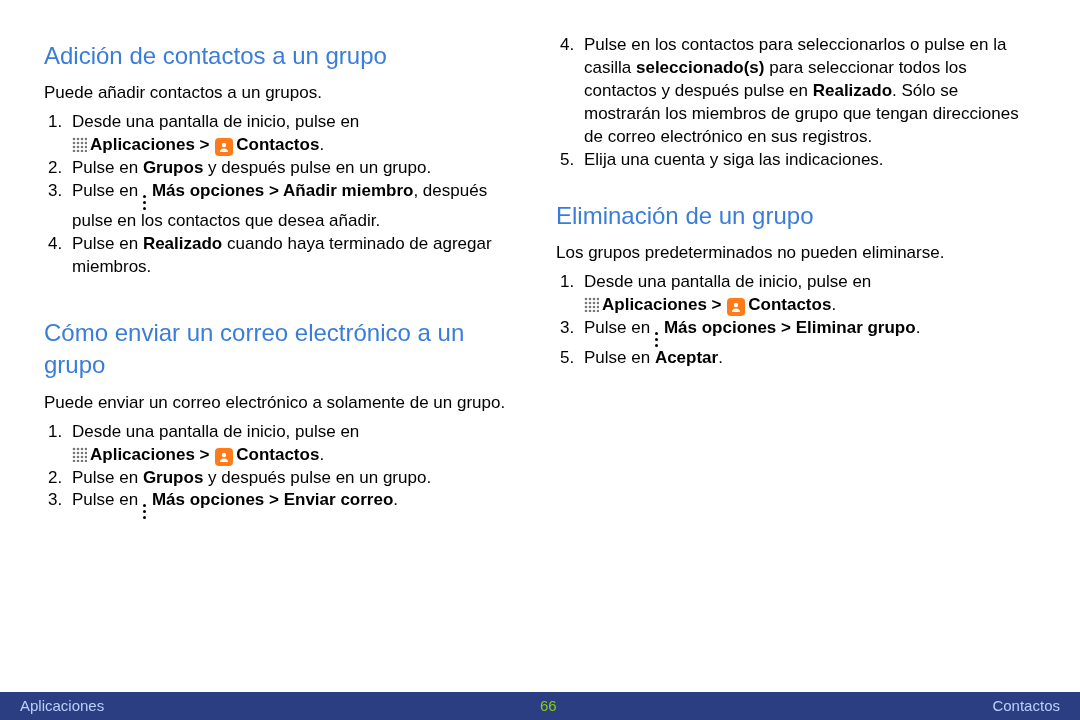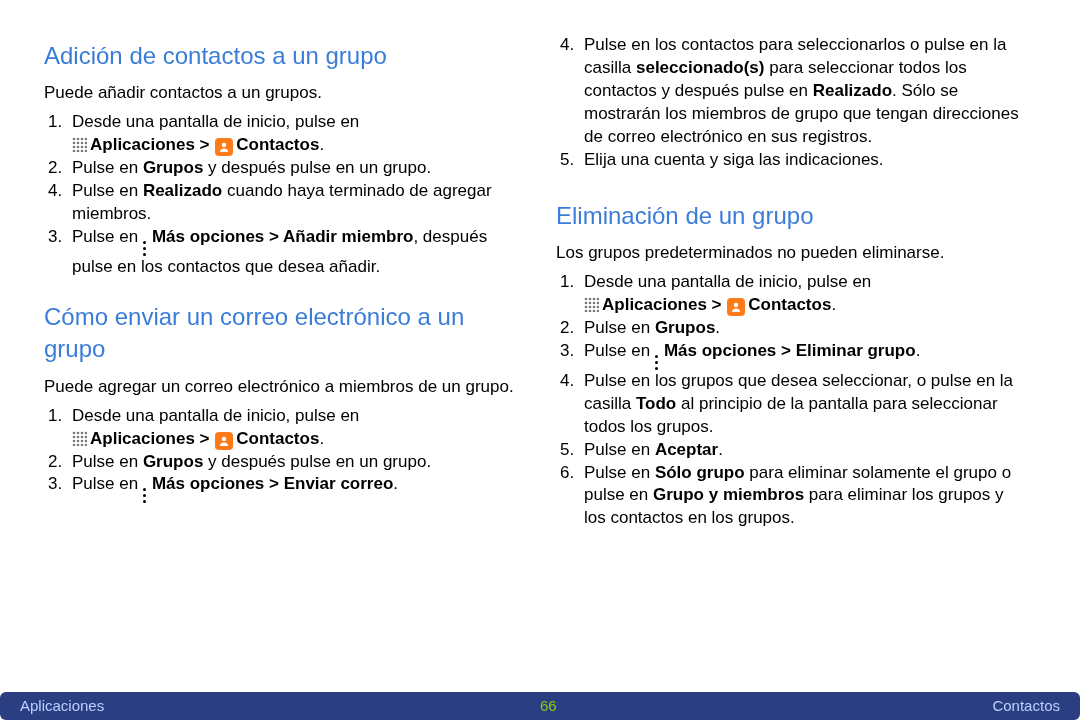--- a/index.html
+++ b/index.html
@@ -10,21 +10,21 @@
     font-size:17px; line-height:1.35;
   }
   .page {
     display:flex; gap:40px; padding:34px 52px 60px 44px;
   }
   .col { flex:1 1 50%; }
   h2 {
     color:#3a7dd8; font-weight:400; font-size:24px;
     margin-top:6px; margin-bottom:10px;
   }
-  h2.extra-top { margin-top:22px; }
+  h2.extra-top { margin-top:38px; }
   p.intro { margin-bottom:6px; }
   ol { list-style:none; margin-left:0; padding-left:0; }
   ol li {
     position:relative; padding-left:28px; 
   }
   ol li::before {
     content: attr(data-num) "."; position:absolute;
     left:4px; top:0;
   }
   .b { font-weight:700; }
@@ -47,21 +47,20 @@
     margin-right:3px;
   }
   .dots-icon span {
     width:3px; height:3px; background:#000; border-radius:50%;
   }
   .footer {
     position:absolute; left:0; right:0; bottom:0; height:28px;
     background:#2c3e82; color:#b9d0ff; font-size:15px;
     display:flex; align-items:center; justify-content:space-between;
     padding:0 20px;
-    border-radius:6px;
   }
   .footer .mid { color:#84cc16; }
 </style>
 </head>
 <body>
 
 <div class="page">
 
   <div class="col">
     <h2>Adición de contactos a un grupo</h2>
@@ -93,34 +92,34 @@
         </span><span class="b">Aplicaciones &gt; </span><span class="contacts-icon">
             <svg viewBox="0 0 12 12">
               <circle cx="6" cy="4" r="2.2" fill="#fff"></circle>
               <path d="M2 11 Q2 7.5 6 7.5 Q10 7.5 10 11 Z" fill="#fff"></path>
             </svg>
           </span><span class="b">Contactos</span><span>.</span>
       </li>
       <li data-num="2">
         <span>Pulse en </span><span class="b">Grupos</span><span> y después pulse en un grupo.</span>
       </li>
+      <li data-num="3">
+        <span>Pulse en </span><span class="dots-icon">
+            <span></span>
+            <span></span>
+            <span></span>
+          </span><span class="b">Más opciones &gt; Añadir miembro</span><span>, después pulse en los contactos que desea añadir.</span>
+      </li>
       <li data-num="4">
         <span>Pulse en </span><span class="b">Realizado</span><span> cuando haya terminado de agregar miembros.</span>
       </li>
-      <li data-num="3">
-        <span>Pulse en </span><span class="dots-icon">
-            <span></span>
-            <span></span>
-            <span></span>
-          </span><span class="b">Más opciones &gt; Añadir miembro</span><span>, después pulse en los contactos que desea añadir.</span>
-      </li>
     </ol>
 
     <h2 class="extra-top">Cómo enviar un correo electrónico a un grupo</h2>
-    <p class="intro">Puede agregar un correo electrónico a miembros de un grupo.</p>
+    <p class="intro">Puede enviar un correo electrónico a solamente de un grupo.</p>
     <ol>
       <li data-num="1">
         <span>Desde una pantalla de inicio, pulse en</span><br>
         <span class="grid-icon">
           <svg viewBox="0 0 15 15">
               <g fill="#777">
           <circle cx="2" cy="2" r="1.3"></circle>
                 <circle cx="6" cy="2" r="1.3"></circle>
                 <circle cx="10" cy="2" r="1.3"></circle>
                 <circle cx="14" cy="2" r="1.3"></circle>
@@ -194,38 +193,29 @@
                 <circle cx="14" cy="14" r="1.3"></circle>
           </g>
             </svg>
         </span><span class="b">Aplicaciones &gt; </span><span class="contacts-icon">
             <svg viewBox="0 0 12 12">
               <circle cx="6" cy="4" r="2.2" fill="#fff"></circle>
               <path d="M2 11 Q2 7.5 6 7.5 Q10 7.5 10 11 Z" fill="#fff"></path>
             </svg>
           </span><span class="b">Contactos</span><span>.</span>
       </li>
-      <li data-num="2">
-        <span>Pulse en </span><span class="b">Grupos</span><span>.</span>
-      </li>
       <li data-num="3">
         <span>Pulse en </span><span class="dots-icon">
             <span></span>
             <span></span>
             <span></span>
           </span><span class="b">Más opciones &gt; Eliminar grupo</span><span>.</span>
       </li>
-      <li data-num="4">
-        <span>Pulse en los grupos que desea seleccionar, o pulse en la casilla </span><span class="b">Todo</span><span> al principio de la pantalla para seleccionar todos los grupos.</span>
-      </li>
       <li data-num="5">
         <span>Pulse en </span><span class="b">Aceptar</span><span>.</span>
-      </li>
-      <li data-num="6">
-        <span>Pulse en </span><span class="b">Sólo grupo</span><span> para eliminar solamente el grupo o pulse en </span><span class="b">Grupo y miembros</span><span> para eliminar los grupos y los contactos en los grupos.</span>
       </li>
     </ol>
   </div>
 </div>
 
 <div class="footer">
   <span>Aplicaciones</span>
   <span class="mid">66</span>
   <span>Contactos</span>
 </div>

